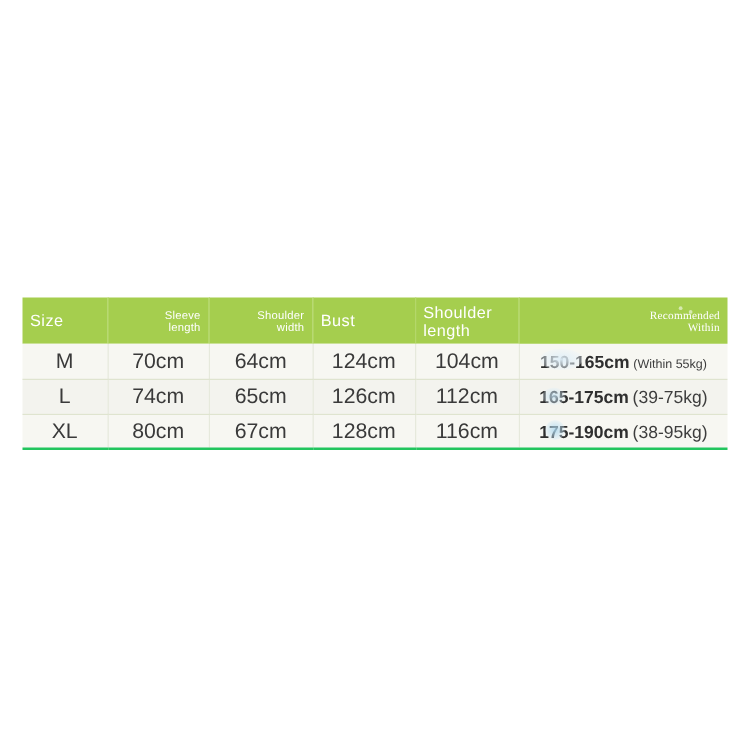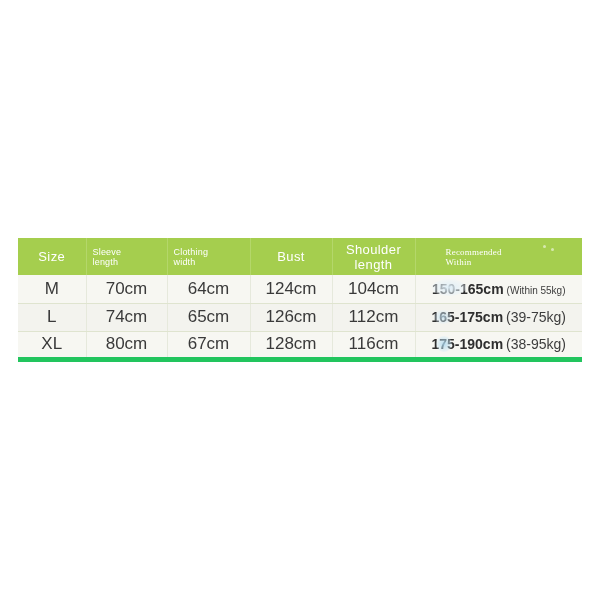--- a/index.html
+++ b/index.html
@@ -39,40 +39,41 @@
     color: #ffffff;
     border-right: 1px solid #b4d76a;
     vertical-align: middle;
     box-sizing: border-box;
   }
   table.size-table thead th:last-child {
     border-right: none;
   }
 
   .th-center {
-    text-align: center;
+    text-align: left;
     font-size: 13px;
     letter-spacing: .4px;
     color: #f2f7e6;
     margin-left: 33px;
   }
   .th-stack {
     text-align: left;
     font-size: 9px;
     line-height: 10px;
     letter-spacing: .2px;
     color: #edf4dd;
     padding-left: 18px;
   }
   .th-stack.wide {
     padding-left: 30px;
     font-family: Liberation Serif, serif;
   }
   .th-stack span {
     display: block;
+    text-align: right;
   }
 
   
   table.size-table tbody tr {
     background: #f7f7f2;
   }
   table.size-table tbody tr.alt {
     background: #f3f3ee;
   }
   table.size-table tbody td {
@@ -83,21 +84,21 @@
     color: #3a3a3a;
     font-size: 17px;
     vertical-align: middle;
     box-sizing: border-box;
     padding: 0 4px;
   }
   table.size-table tbody td:last-child {
     border-right: none;
   }
   table.size-table tbody tr:last-child td {
-    border-bottom: 5px solid #22c55e;
+    border-bottom: 2px solid #22c55e;
   }
 
   td.size-cell {
     font-size: 19px;
     color: #333333;
   }
 
   td.height-cell {
     text-align: center;
     white-space: nowrap;
@@ -162,21 +163,21 @@
       <col style="width:167px">
     </colgroup>
     <thead>
       <tr>
         <th class="th-center">Size</th>
         <th class="th-stack">
           <span>Sleeve</span>
           <span>length</span>
         </th>
         <th class="th-stack">
-          <span>Clothing</span>
+          <span>Shoulder</span>
           <span>width</span>
         </th>
         <th class="th-center">Bust</th>
         <th class="th-center">Shoulder length</th>
         <th class="th-stack wide">
           <span>Recommended</span>
           <span>Within</span>
           <span class="hdr-ghost" style="right:36px; top:7px;"></span>
           <span class="hdr-ghost" style="right:28px; top:10px;"></span>
         </th>

